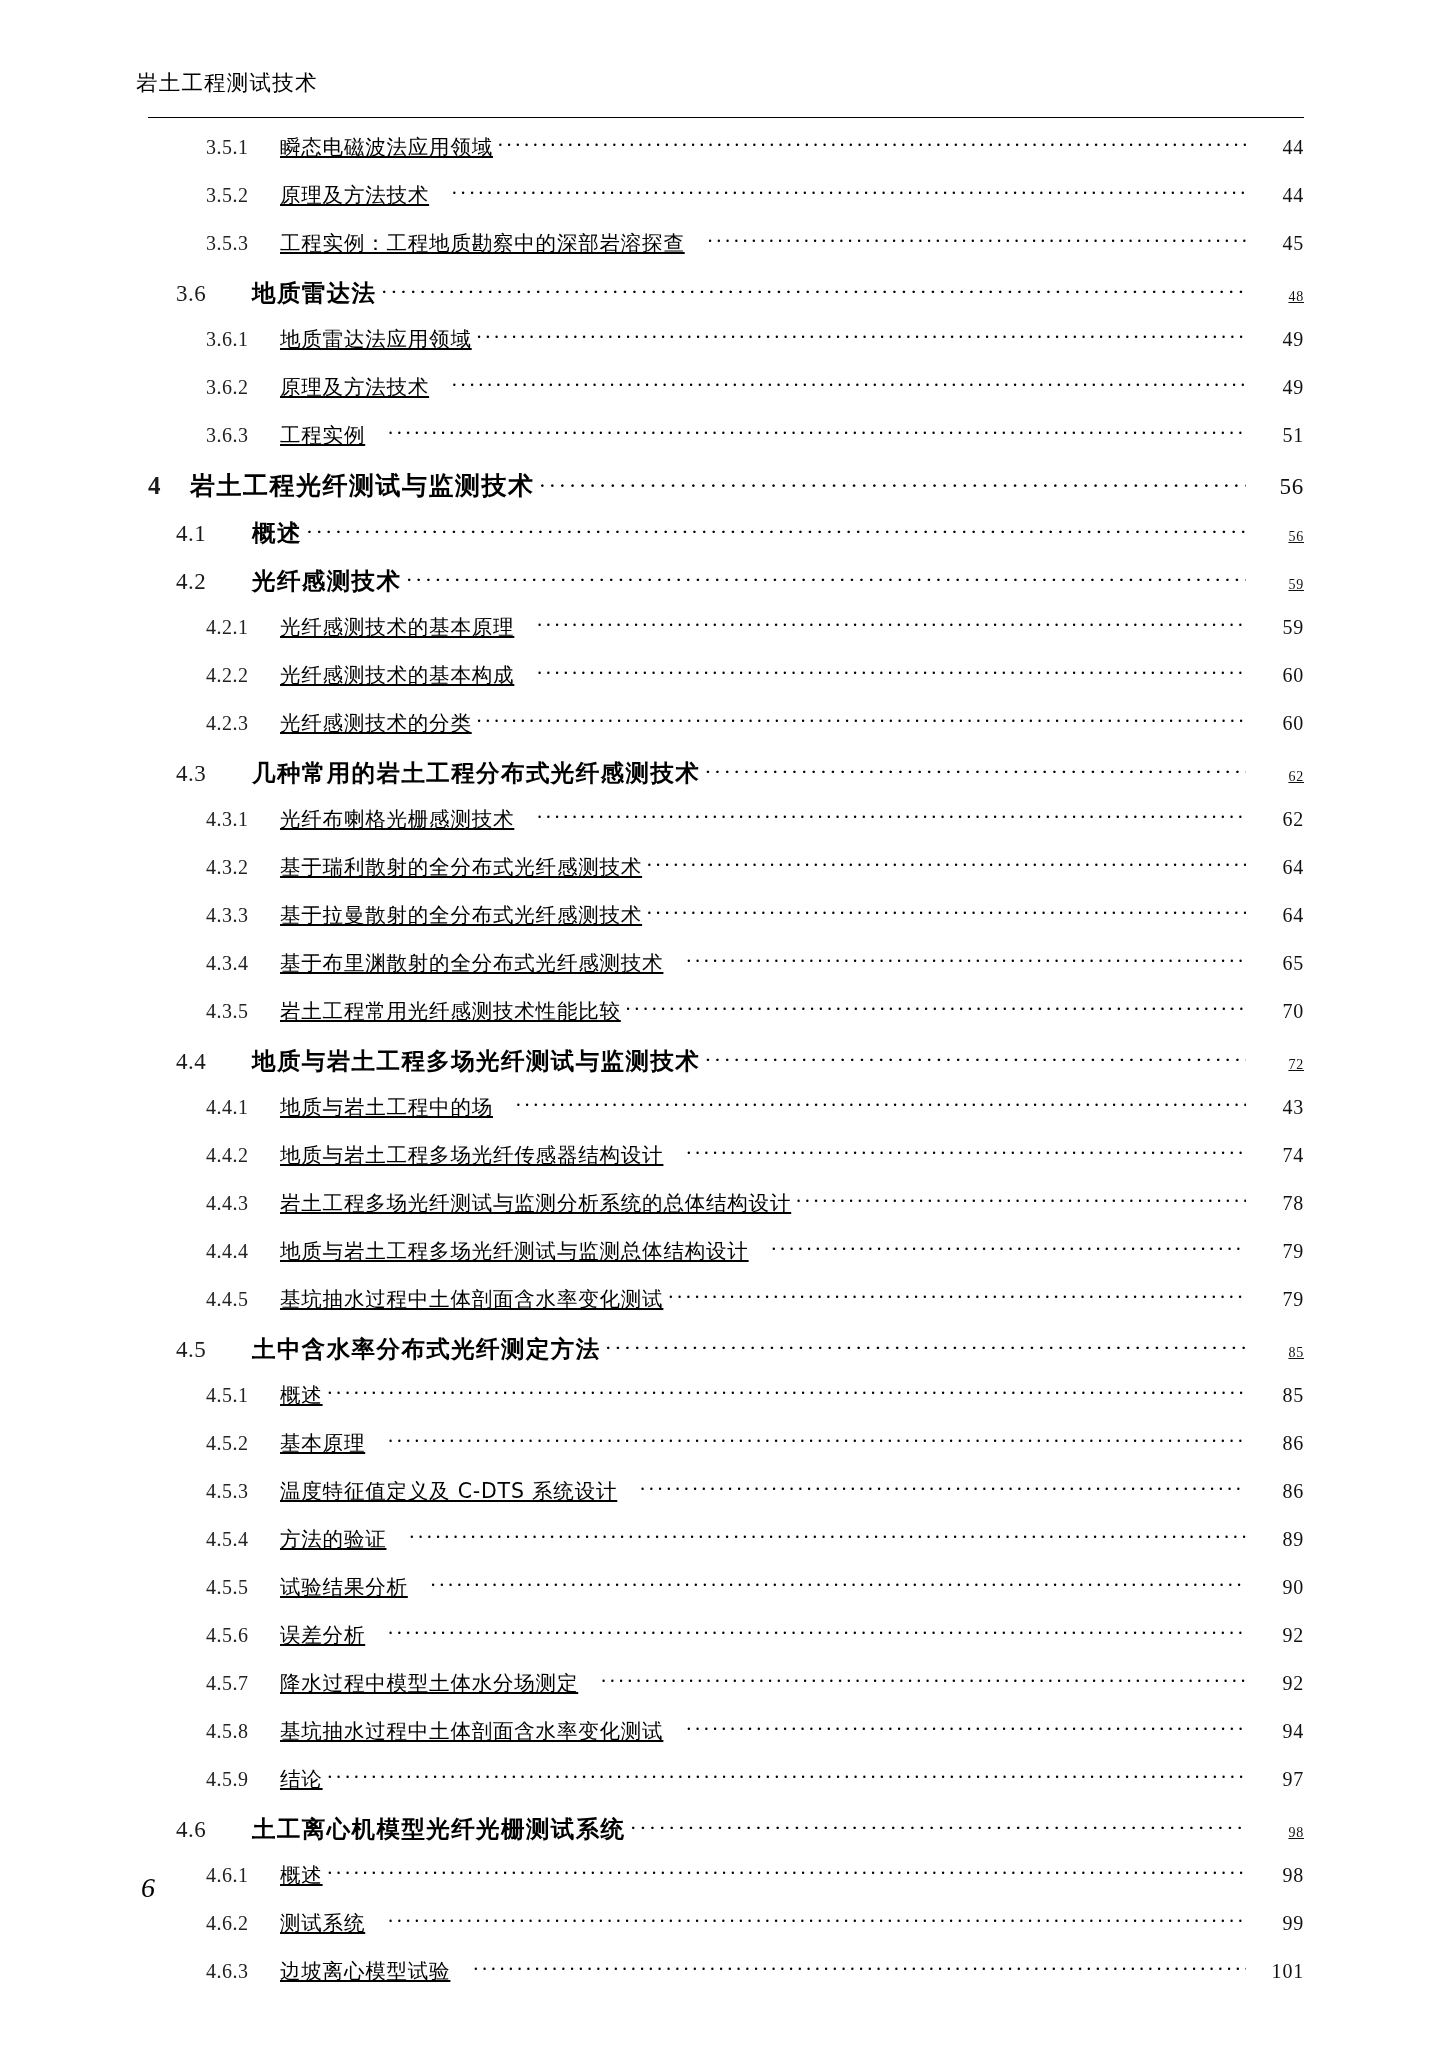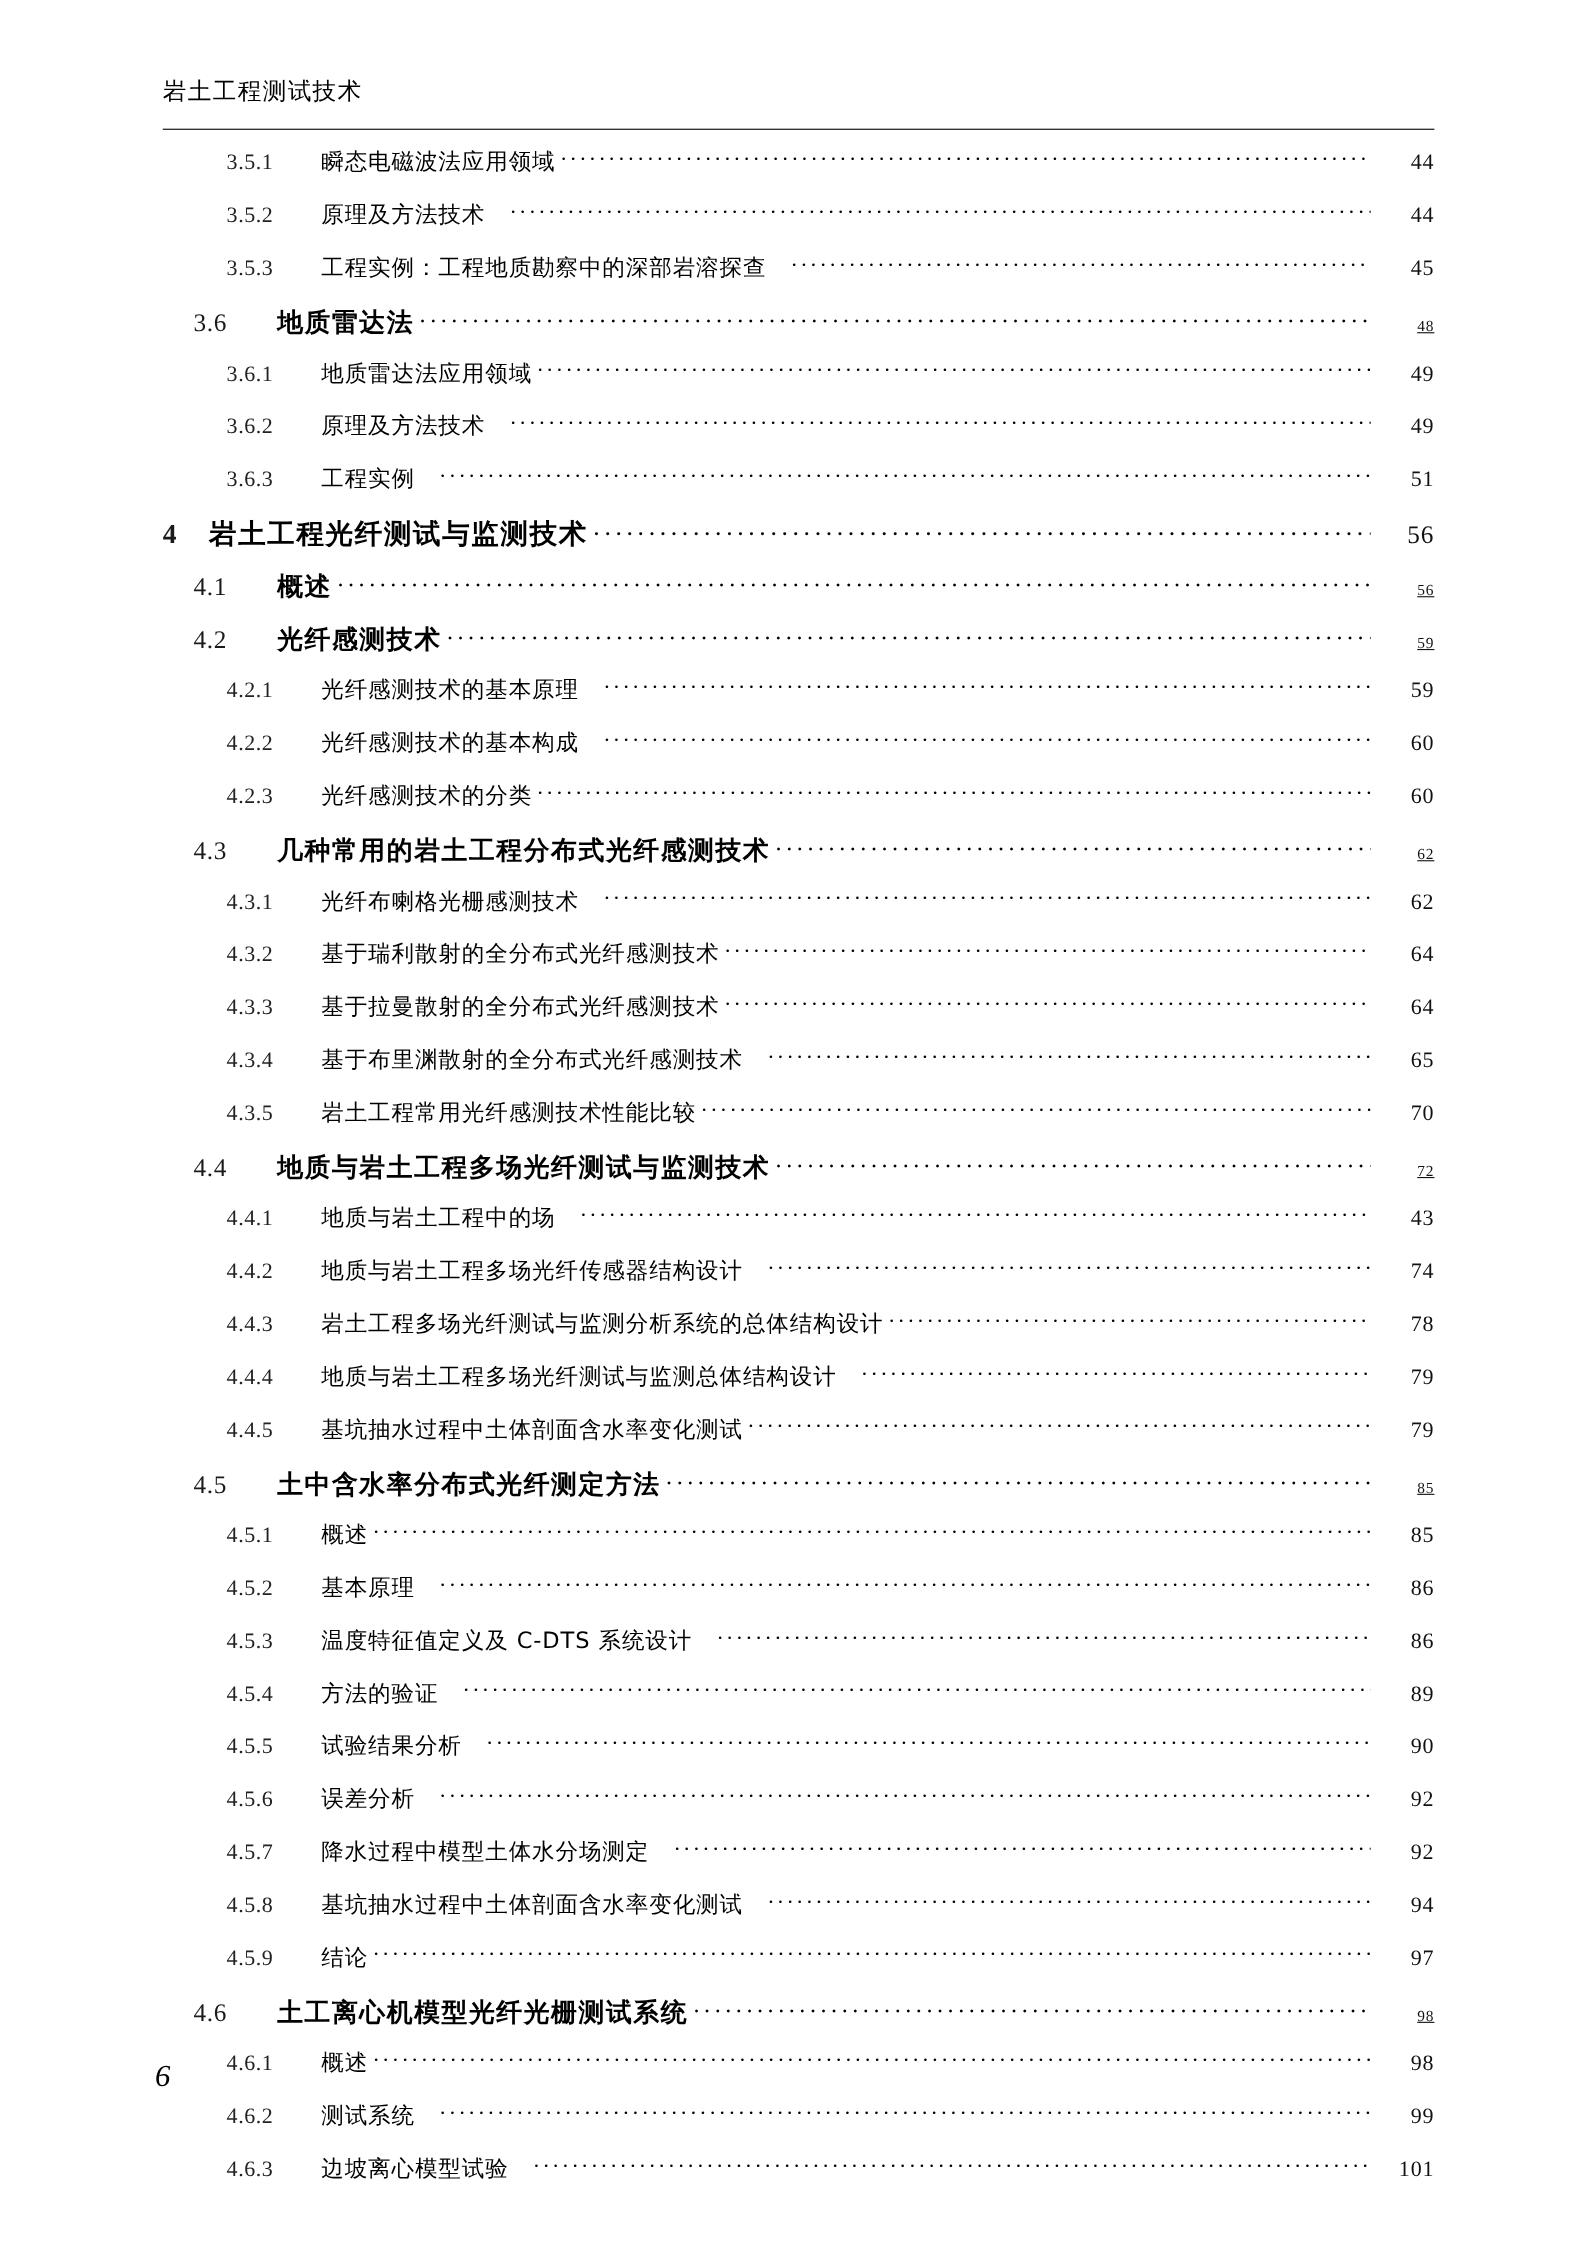--- a/index.html
+++ b/index.html
@@ -20,21 +20,21 @@
     position: relative;
     width: 1450px;
     height: 2048px;
     box-sizing: border-box;
     padding: 0;
   }
 
   
   .running-head {
     position: absolute;
-    left: 148px;
+    left: 136px;
     top: 68px;
     font-family: "DejaVu Sans", "Liberation Sans", sans-serif;
     font-size: 21.5px;
     letter-spacing: 1.2px;
     color: #000;
     white-space: nowrap;
   }
   .head-rule {
     position: absolute;
     left: 148px;
@@ -109,21 +109,21 @@
   
   .lvl-section { padding-left: 28px; }
   .lvl-section .num   { font-size: 23px; width: 60px; }
   .lvl-section .title { font-size: 23.5px; font-weight: bold; margin-left: 16px; letter-spacing: 1.4px; }
   .lvl-section .pg    { font-size: 14px; text-decoration: underline; }
   .lvl-section .leader::after { letter-spacing: 2.3px; font-size: 22px; }
 
   
   .lvl-sub { padding-left: 58px; }
   .lvl-sub .num   { font-size: 20px; width: 72px; color: #222; }
-  .lvl-sub .title { font-size: 20.5px; margin-left: 14px; letter-spacing: 0.8px; }
+  .lvl-sub .title { font-size: 20.5px; margin-left: 2px; letter-spacing: 0.8px; text-decoration: underline; }
   .lvl-sub .pg    { font-size: 20px; }
   .lvl-sub .leader::after { letter-spacing: 2.1px; font-size: 20px; }
 
   
   .gap .leader { margin-left: 22px; }
 
   
   .folio {
     position: absolute;
     left: 141px;

